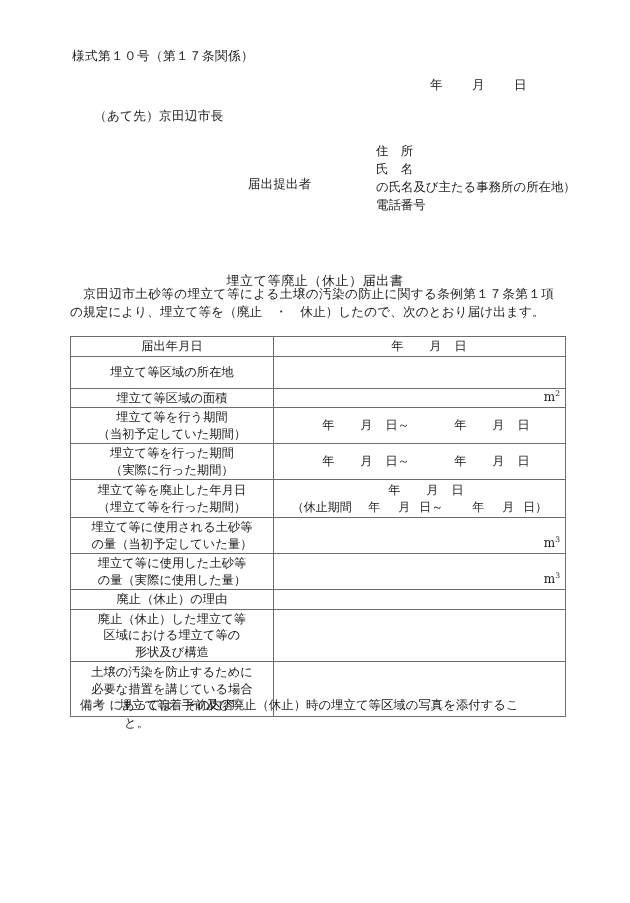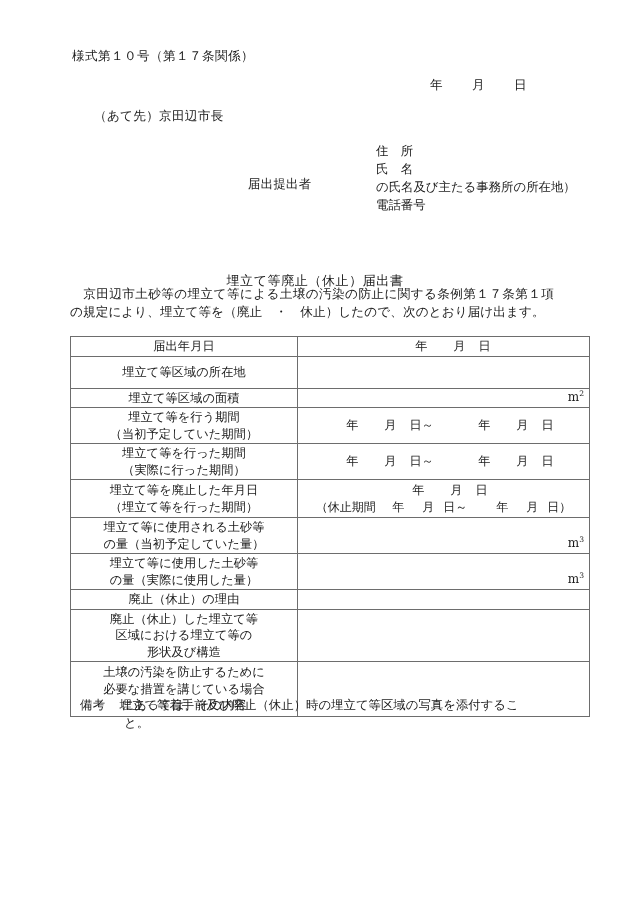--- a/index.html
+++ b/index.html
@@ -120,21 +120,21 @@
     font-size: 12.2px;
   }
   .form-table td {
     border: 1px solid #6d6d6d;
     padding: 0;
     vertical-align: middle;
   }
   .form-table td.lbl {
     width: 198px;
     text-align: center;
-    padding: 1px 14px;
+    padding: 1px 2px;
     line-height: 16.5px;
     letter-spacing: 0.1px;
   }
   .form-table td.val {
     width: 283px;
     position: relative;
     padding: 1px 4px;
     line-height: 16.5px;
   }
   .lbl .l2, .lbl .l3, .lbl .l4 { display: block; white-space: nowrap; }

